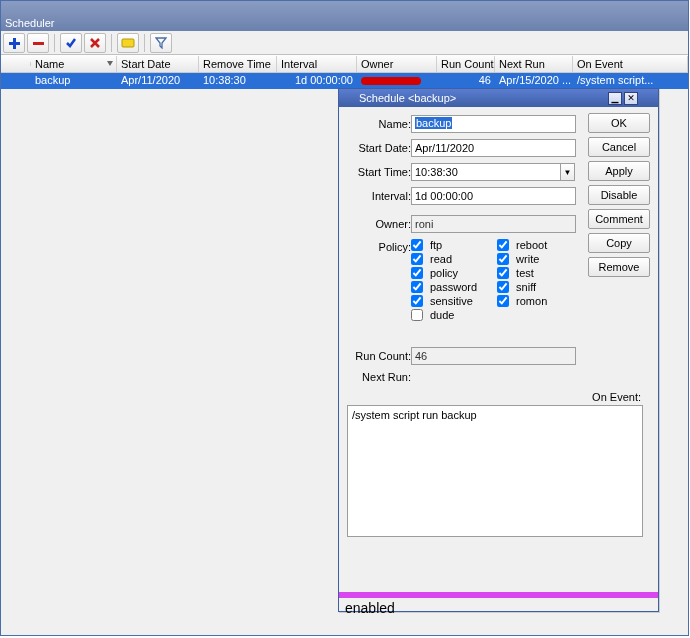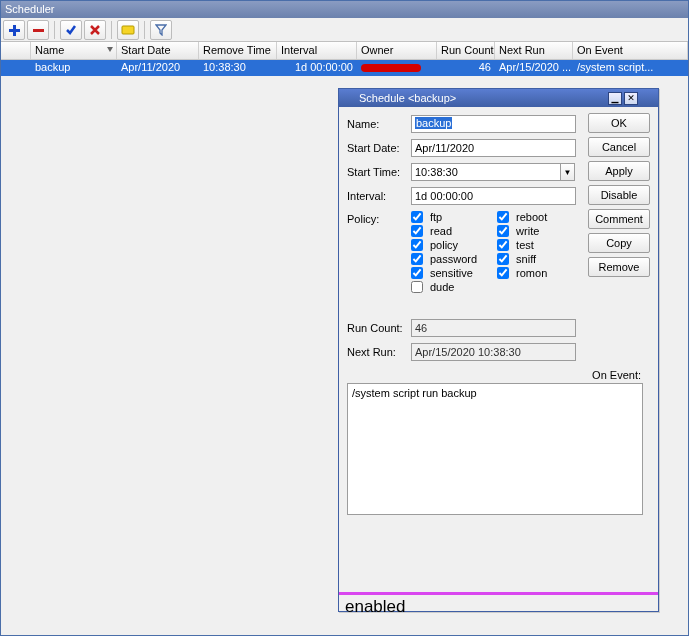--- a/index.html
+++ b/index.html
@@ -15,21 +15,21 @@
   .window {
     width: 689px; height: 636px;
     border: 1px solid #4a6ea9;
     position: relative;
     background: #f0f0f0;
   }
   .titlebar {
     height: 17px;
     background: linear-gradient(#8a9cc2, #6b81ad);
     color: #fff;
-    padding: 1px 4px;
+    padding: 15px 4px;
     font-size: 11px;
     line-height: 15px;
   }
   .toolbar {
     height: 24px;
     background: #f0f0f0;
     border-bottom: 1px solid #c0c0c0;
     display: flex;
     align-items: center;
     gap:2px;
@@ -52,20 +52,21 @@
     position: relative;
     background: #fff;
   }
   .thead {
     display: flex;
     height: 18px;
     background: linear-gradient(#fefefe,#e8e8e8);
     border-bottom: 1px solid #c9c9c9;
     font-size: 11px;
     color: #000;
+    align-items: center;
   }
   .th {
     border-right: 1px solid #d0d0d0;
     padding: 2px 4px;
     overflow: hidden; white-space: nowrap;
     position: relative;
   }
   .trow {
     display: flex;
     height: 16px;
@@ -120,21 +121,22 @@
     top: 20px; left:0; right:0; bottom:20px;
     padding: 6px 8px 4px 8px;
   }
   .row {
     display:flex;
     align-items:center;
     margin-bottom: 6px;
   }
   .lbl {
     width: 64px;
-    padding-right: 8px;
+    text-align: right;
+    padding-right: 0;
     color:#000;
   }
   .inp {
     height: 18px;
     border: 1px solid #9c9c9c;
     background:#fff;
     padding: 1px 3px;
     font: inherit;
   }
   .inp.ro { background:#f0f0f0; color:#303030;}
@@ -166,24 +168,24 @@
     background:#fff;
     padding:3px 4px;
     font: inherit;
     resize:none;
     overflow-y:scroll;
   }
   .status {
     position:absolute;
     left:0; right:0; bottom:0;
     height: 19px;
-    border-top:3px solid #d946ef;
+    border-top:6px solid #d946ef;
     background:#f0f0f0;
     padding: 2px 6px;
-    font-size:17px;
+    font-size:14px;
   }
   .spinbtn {
     width:15px; height:18px;
     border:1px solid #9c9c9c;
     background:linear-gradient(#fff,#eaeaea);
     margin-left:-1px;
     display:flex;align-items:center;justify-content:center;
     font-size:8px;
     cursor:pointer;
   }
@@ -298,20 +300,24 @@
         <input class="inp" style="width: 150px;" value="10:38:30">
         <div class="spinbtn">
             <span>▼</span>
           </div>
       </div>
       <div class="row">
         <div class="lbl">Interval:</div>
         <input class="inp fieldcol" value="1d 00:00:00" style="">
       </div>
 
+      <div class="row" style="margin-top:10px">
+        <div class="lbl">Owner:</div>
+        <input class="inp fieldcol ro" readonly="" value="roni" style="">
+      </div>
 
       <div class="row" style="align-items:flex-start">
         <div class="lbl" style="padding-top:2px">Policy:</div>
         <div class="policy fieldcol">
           <div class="col">
             <label class="chkrow">
                 <input type="checkbox" class="chk" checked="" style="">
                 <span>ftp</span>
               </label>
             <label class="chkrow">
@@ -359,21 +365,20 @@
           </div>
         </div>
       </div>
 
       <div class="row" style="margin-top:26px">
         <div class="lbl">Run Count:</div>
         <input class="inp fieldcol ro" readonly="" value="46" style="">
       </div>
       <div class="row">
         <div class="lbl">Next Run:</div>
-        <input class="inp fieldcol ro" readonly="" value="Apr/15/2020 10:38:30" style="">
       </div>
 
       <div style="margin-top:8px; width:296px;">
         <div class="eventlbl">On Event:</div>
         <textarea class="eventbox" style="">/system script run backup</textarea>
       </div>
 
     </div>
 
     <div class="status">enabled</div>

